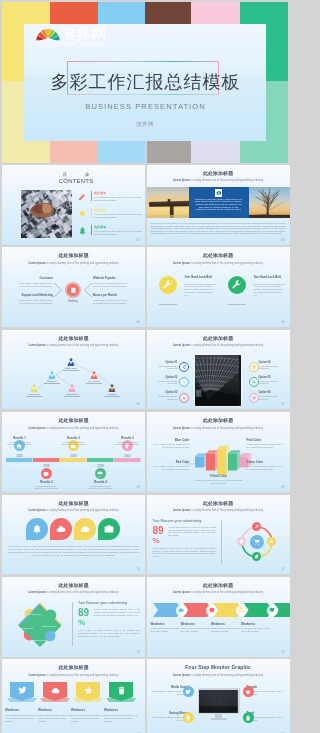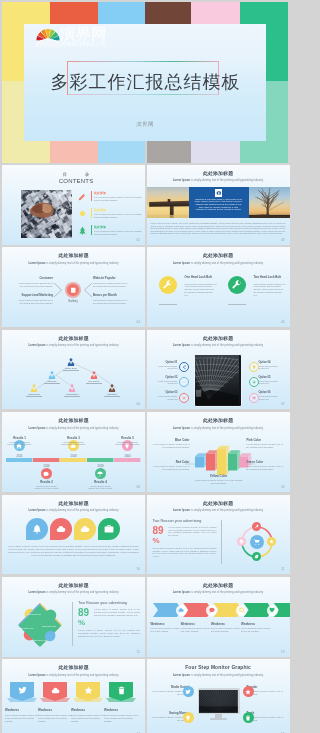--- a/index.html
+++ b/index.html
@@ -100,20 +100,21 @@
               <text x="1" y="23" font-family="Liberation Sans, sans-serif" font-size="5.2" letter-spacing="0.55" font-weight="bold" fill="#ffffff" opacity=".72">WWW.YANJ.CN</text>
             </svg></div>
       </div>
       <div class="title-frame">
           <i class="tf-t"></i>
           <i class="tf-b"></i>
           <i class="tf-l"></i>
           <i class="tf-r"></i>
         </div>
       <div class="cover-title">多彩工作汇报总结模板</div>
+      <div class="cover-sub">BUSINESS PRESENTATION</div>
       <div class="cover-author">演界网</div>
     </div>
   </div>
 
   <div class="grid" id="grid">
       <div class="rowbars">
         <div style="position:absolute;left:2px;top:0;width:48px;height:22px;background:#f0ebab"></div>
         <div style="position:absolute;left:50px;top:0;width:48px;height:22px;background:#f7bdb0"></div>
         <div style="position:absolute;left:98px;top:0;width:47px;height:22px;background:#a4daf6"></div>
         <div style="position:absolute;left:146.5px;top:0;width:44px;height:22px;background:#a9a5a3"></div>

